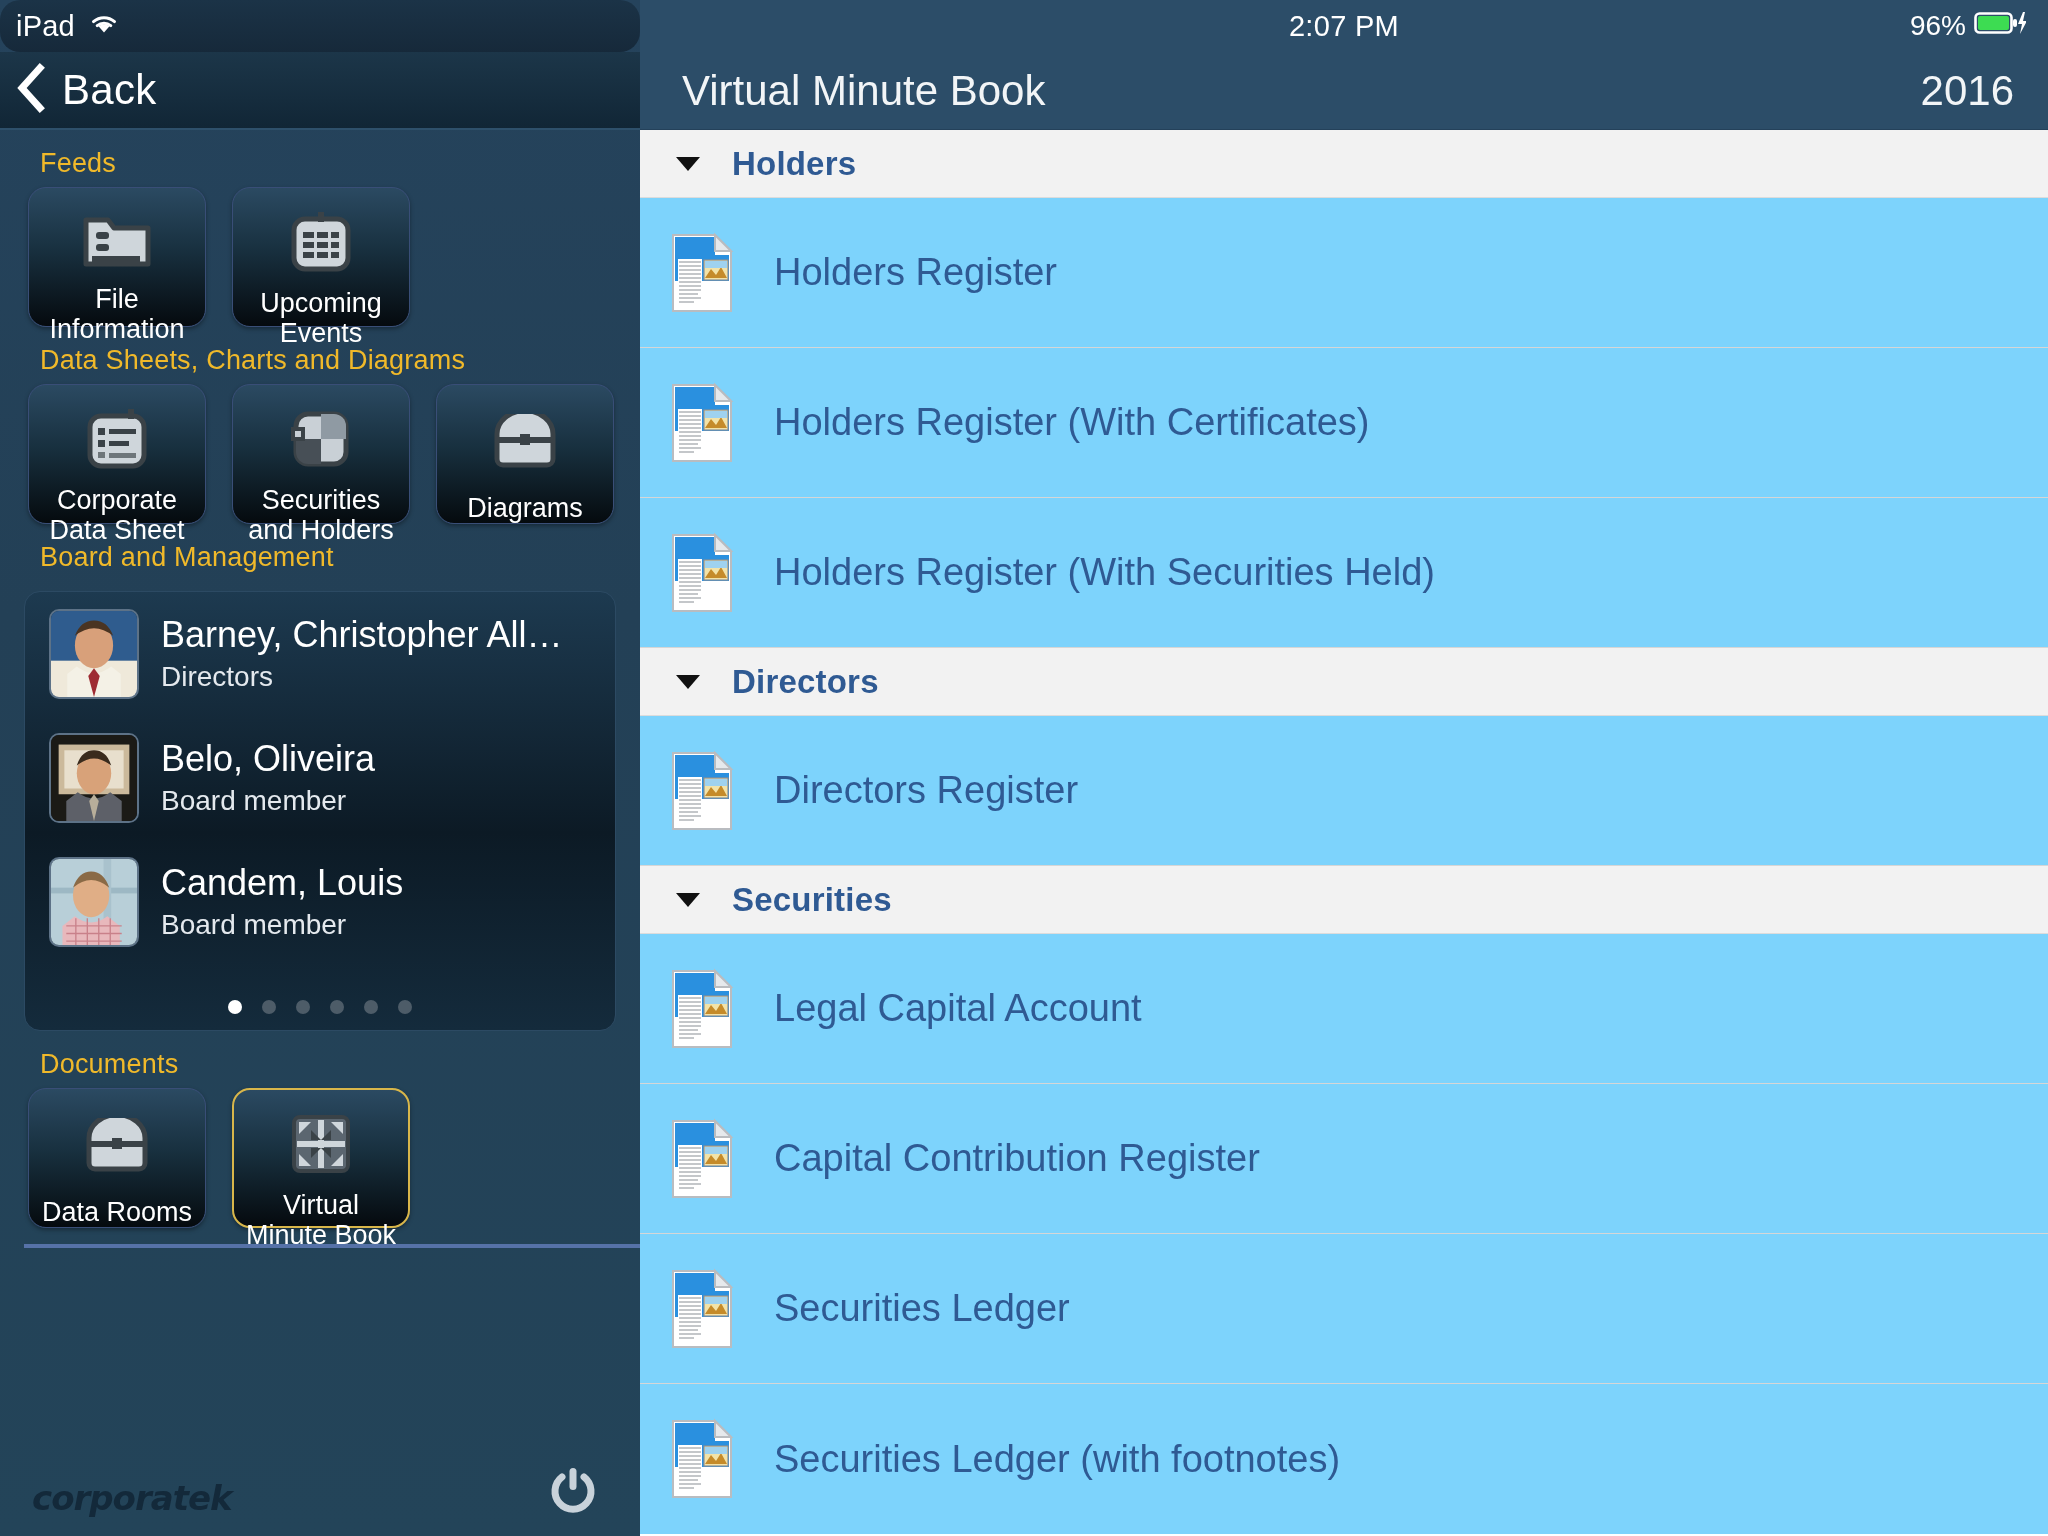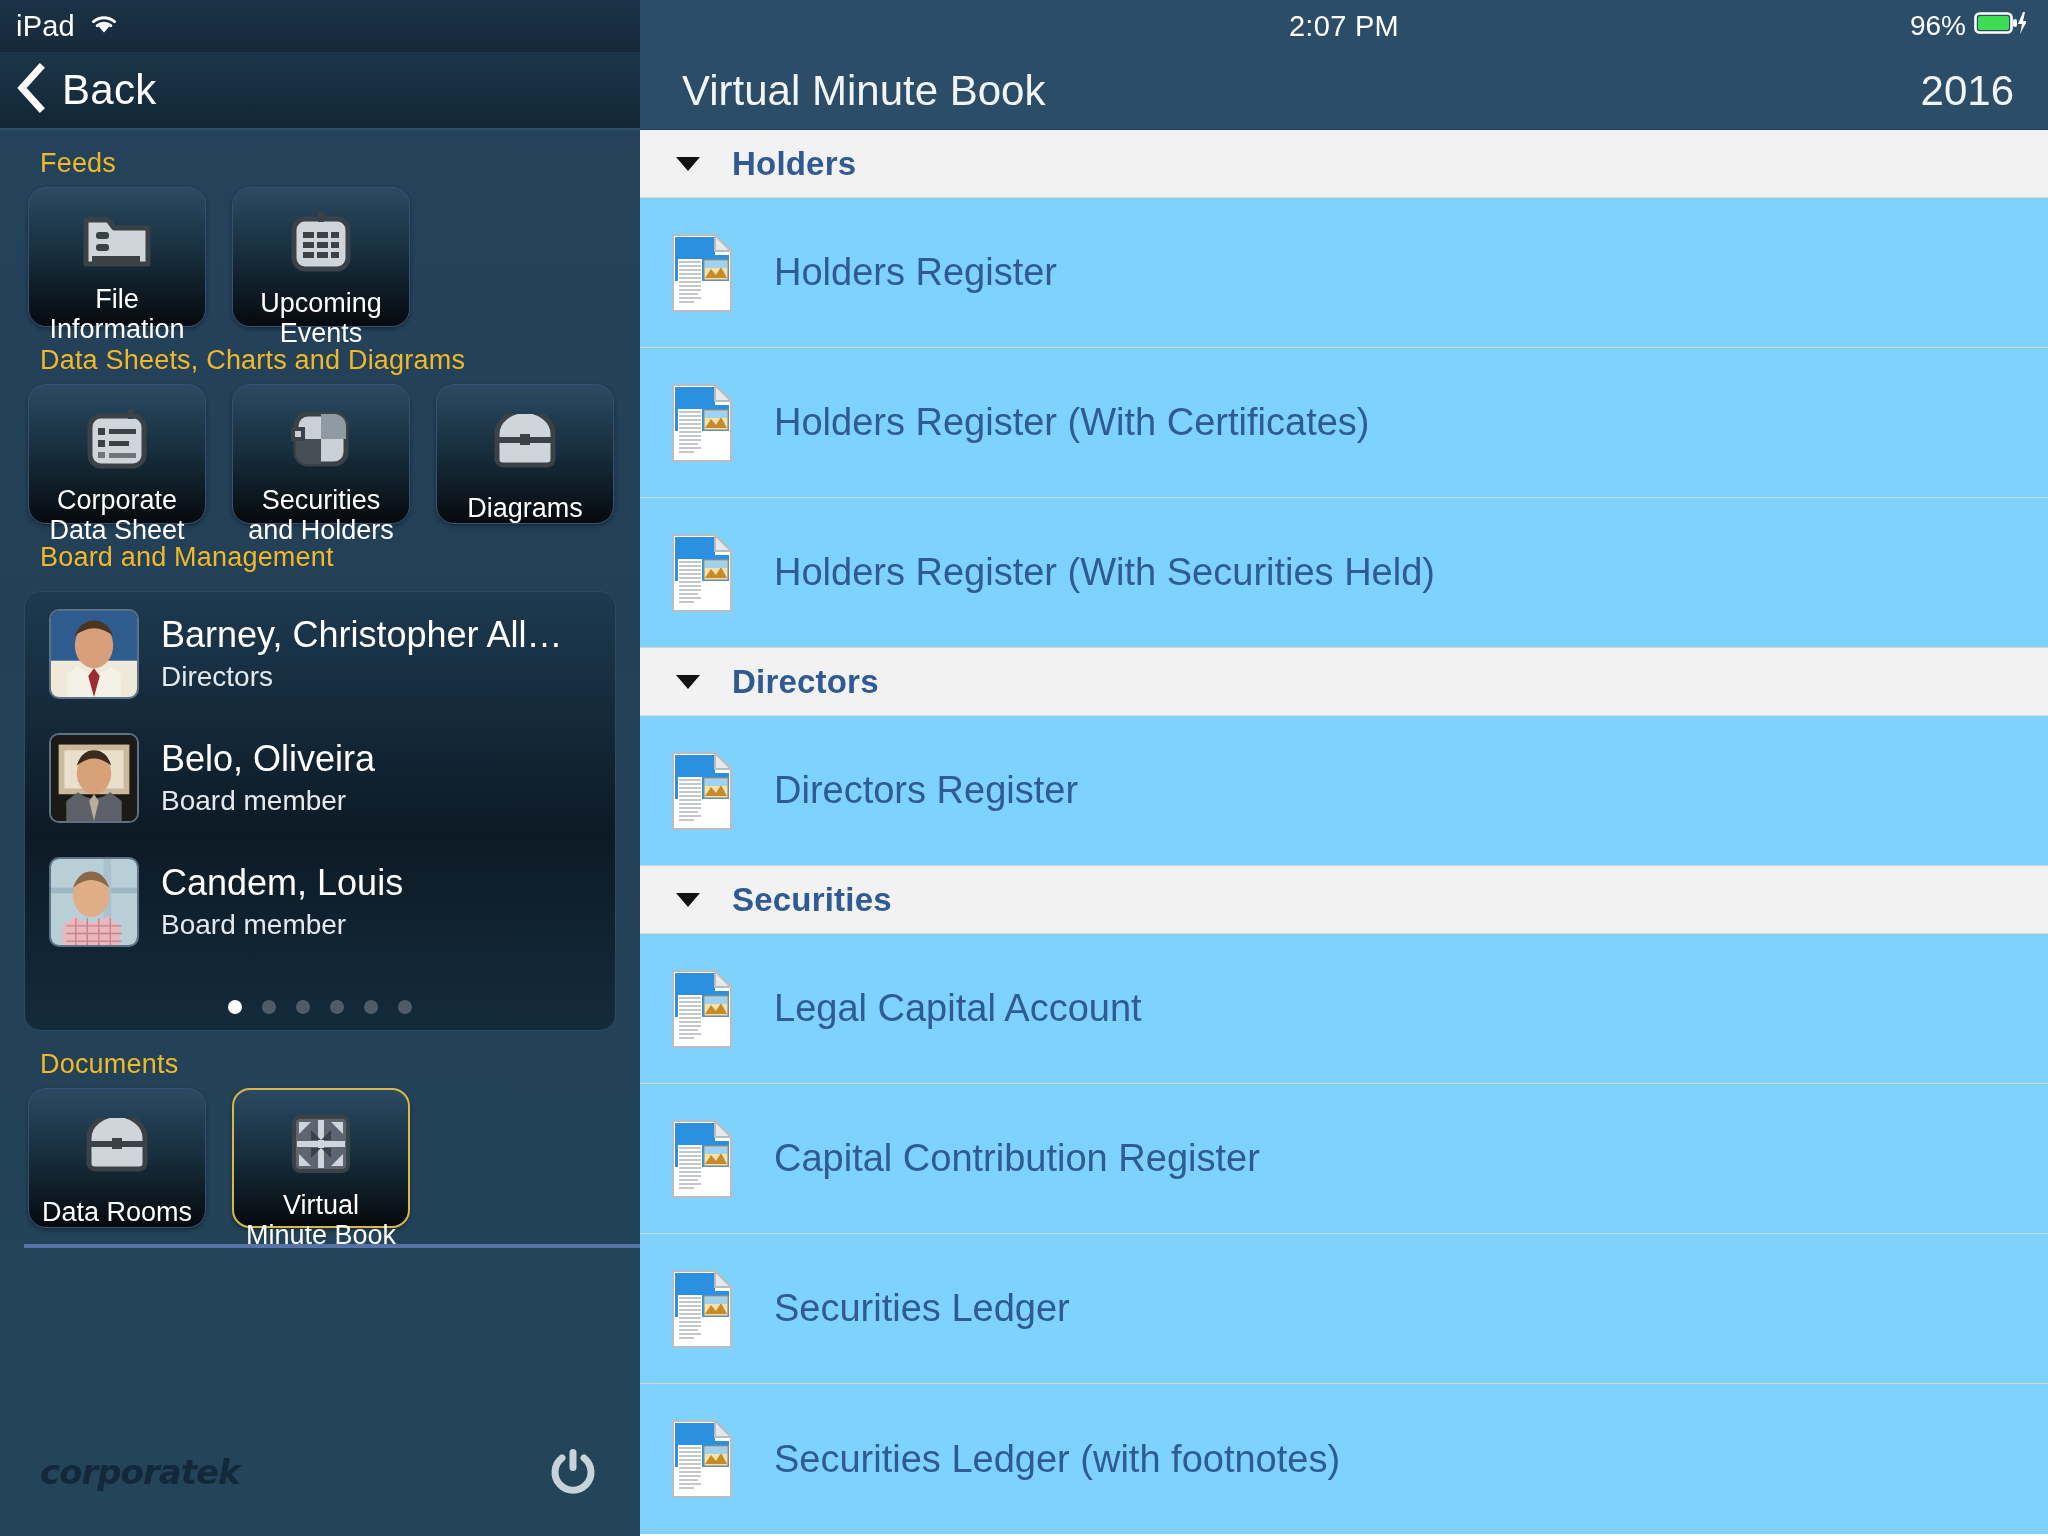--- a/index.html
+++ b/index.html
@@ -16,21 +16,21 @@
     width: 640px; height: 1536px;
     background: linear-gradient(180deg, #25435c 0%, #234056 40%, #234459 100%);
     position: relative;
     flex: 0 0 640px;
     overflow: hidden;
   }
   .sb-statusbar {
     height: 52px;
     background: linear-gradient(180deg,#1b3347 0%, #16293a 100%);
     display: flex; align-items: center;
-    padding-left: 16px; gap: 14px;
+    padding-left: 16px; gap: 14px; border-radius: 20px;
   }
   .sb-statusbar .ipad-label {
     color: #ffffff; font-size: 29px; letter-spacing: 0.2px;
   }
   .wifi-icon { display: block; }
   .sb-navbar {
     height: 78px;
     background: linear-gradient(180deg,#1c3649 0%, #112636 100%);
     display: flex; align-items: center;
     padding-left: 14px; gap: 14px;
@@ -95,22 +95,22 @@
   .person-role { color: #e4e9ee; font-size: 28px; margin-top: 6px; }
   .dots { position: absolute; bottom: 16px; left: 0; right: 0; display: flex; justify-content: center; gap: 20px; }
   .dot { width: 14px; height: 14px; border-radius: 50%; background: #4d5c68; }
   .dot.active { background: #ffffff; }
 
   .sb-divider {
     height: 4px; background: #5672a8;
     margin: 16px 0 0 24px;
   }
   .sb-footer {
-    position: absolute; left: 8px; right: 0; bottom: 0;
-    height: 110px; display: flex; align-items: center; justify-content: space-between;
+    position: absolute; left: 0; right: 0; bottom: 0;
+    height: 110px; display: flex; align-items: flex-end; justify-content: space-between;
     padding: 0 40px 18px 32px;
   }
   .brand {
     font-family: "DejaVu Sans", sans-serif;
     font-style: italic; font-weight: bold;
     color: #13293a; font-size: 34px; letter-spacing: -1px;
   }
   .power-btn { width: 54px; height: 54px; }
 
   

